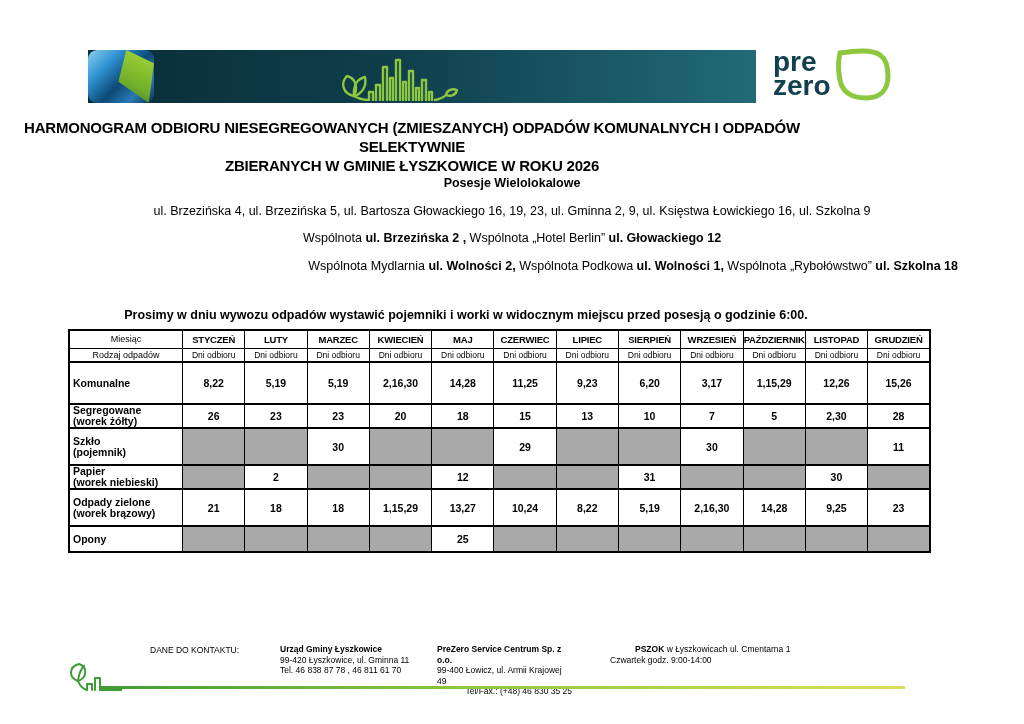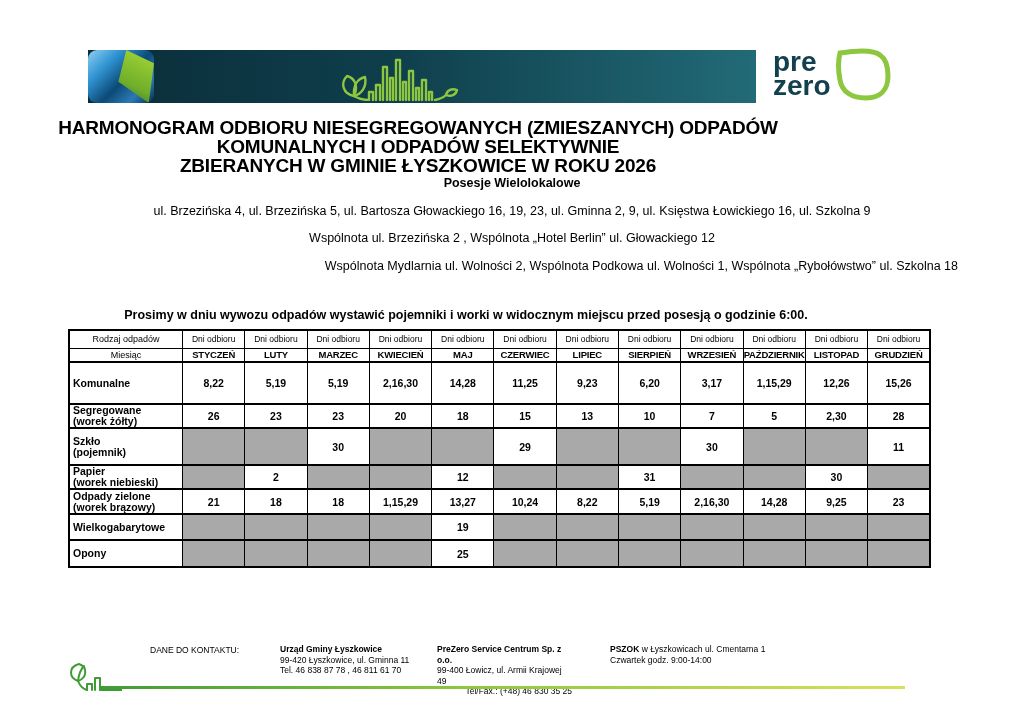--- a/index.html
+++ b/index.html
@@ -18,26 +18,26 @@
   .skyline{position:absolute;left:250px;bottom:2px;}
 
   
   .prezero{left:773px;top:46px;display:flex;align-items:flex-start;}
   .pz-text{font-weight:bold;font-size:28px;line-height:24px;letter-spacing:0px;
            color:var(--logo-teal,#13404d);padding-top:4px;}
   .pz-leaf{margin-left:-2px;}
 
   
   .title{left:0;top:118px;width:824px;text-align:center;font-weight:bold;
-         font-size:19px;line-height:19px;letter-spacing:-0.2px;padding-left:6px;}
+         font-size:15px;line-height:19px;letter-spacing:-0.2px;}
   .posesje{left:0;top:176px;width:1024px;text-align:center;font-weight:bold;font-size:12.5px;}
   .addr1{left:0;top:204px;width:1024px;text-align:center;font-weight:normal;font-size:12.5px;}
   .addr2{left:0;top:231px;width:1024px;text-align:center;font-size:12.5px;}
   .addr3{left:18px;top:259px;width:940px;text-align:right;font-size:12.5px;}
-  .addr2 .b,.addr3 .b{font-weight:normal;margin-top:28px;}
+  .addr2 .b,.addr3 .b{font-weight:bold;margin-top:28px;}
   .notice{left:0;top:308px;width:932px;text-align:center;font-weight:bold;font-size:12.5px;}
 
   
   .sched{left:68px;top:329px;width:863px;border-collapse:collapse;table-layout:fixed;
          font-size:10.5px;}
   .sched th,.sched td{border:1px solid #000;padding:0;text-align:center;vertical-align:middle;overflow:hidden;}
   .sched{border:2px solid #000;}
   .sched tbody th,.sched tbody td{border-top-width:2px;border-bottom-width:2px;}
   .sched .c-first{width:112px;}
   .sched thead tr:nth-child(1){height:18px;}
@@ -45,33 +45,33 @@
   .sched .small{font-weight:normal;font-size:9px;}
   .sched .month{font-weight:bold;font-size:9.5px;letter-spacing:-0.2px;}
   .sched .dni{font-weight:normal;font-size:8.5px;}
   .sched tbody td{font-weight:bold;}
   .sched tbody td.gray{background:var(--cell-gray,#a9a9a9);}
   .sched .rowlabel{text-align:left;font-weight:bold;padding-left:3px;font-size:10.5px;line-height:11px;background:#fff;}
   #sched-body tr:nth-child(1){height:42px;}
   #sched-body tr:nth-child(2){height:24px;}
   #sched-body tr:nth-child(3){height:37px;}
   #sched-body tr:nth-child(4){height:24px;}
-  #sched-body tr:nth-child(5){height:25px;}
+  #sched-body tr:nth-child(5){height:37px;}
   #sched-body tr:nth-child(6){height:26px;}
   #sched-body tr:nth-child(7){height:27px;}
 
   
   .f-label{left:150px;top:645px;font-size:8.5px;}
   .f-col{top:644px;font-size:8.5px;line-height:10.5px;}
   .f-col .name{font-weight:bold;}
   .f-office{left:280px;}
   .f-company{left:437px;width:135px;}
   .f-company .tel{text-align:right;}
   .f-pszok{left:610px;}
-  .f-pszok .name{display:inline;}
+  .f-pszok .name{display:inline;margin-left:25px;}
   .footer-icon{left:66px;top:660px;}
   .rule{left:99px;top:686px;width:806px;height:2.5px;
         background:linear-gradient(90deg,var(--rule-green,#3f9c35) 0%,var(--lime,#8dc63f) 45%,var(--rule-yellow-green,#d8e05a) 100%);}
 </style>
 </head>
 <body>
 
 <div class="abs banner">
   <div class="gem">
     <div class="gem-leaf"></div>
@@ -112,50 +112,50 @@
 
 <div class="abs posesje">Posesje  Wielolokalowe</div>
 <div class="abs addr1">ul. Brzezińska 4, ul. Brzezińska 5, ul. Bartosza Głowackiego 16, 19, 23, ul. Gminna 2, 9, ul. Księstwa Łowickiego 16, ul. Szkolna 9</div>
 <div class="abs addr2"><span>Wspólnota </span><span class="b">ul. Brzezińska 2 ,</span><span> Wspólnota „Hotel Berlin” </span><span class="b">ul. Głowackiego 12</span></div>
 <div class="abs addr3"><span>Wspólnota Mydlarnia </span><span class="b">ul. Wolności 2,</span><span> Wspólnota Podkowa </span><span class="b">ul. Wolności 1,</span><span> Wspólnota „Rybołówstwo” </span><span class="b">ul. Szkolna 18</span></div>
 
 <div class="abs notice">Prosimy w dniu wywozu odpadów wystawić pojemniki i worki w widocznym miejscu przed posesją o godzinie 6:00.</div>
 
 <table class="abs sched">
   <thead>
-    <tr id="dni-row">
-      <th class="c-first small">Rodzaj odpadów</th>
-    <td class="dni">Dni odbioru</td>
-        <td class="dni">Dni odbioru</td>
-        <td class="dni">Dni odbioru</td>
-        <td class="dni">Dni odbioru</td>
-        <td class="dni">Dni odbioru</td>
-        <td class="dni">Dni odbioru</td>
-        <td class="dni">Dni odbioru</td>
-        <td class="dni">Dni odbioru</td>
-        <td class="dni">Dni odbioru</td>
-        <td class="dni">Dni odbioru</td>
-        <td class="dni">Dni odbioru</td>
-        <td class="dni">Dni odbioru</td>
-      </tr>
     <tr id="months-row">
       <th class="c-first small">Miesiąc</th>
     <th class="month">STYCZEŃ</th>
         <th class="month">LUTY</th>
         <th class="month">MARZEC</th>
         <th class="month">KWIECIEŃ</th>
         <th class="month">MAJ</th>
         <th class="month">CZERWIEC</th>
         <th class="month">LIPIEC</th>
         <th class="month">SIERPIEŃ</th>
         <th class="month">WRZESIEŃ</th>
         <th class="month">PAŹDZIERNIK</th>
         <th class="month">LISTOPAD</th>
         <th class="month">GRUDZIEŃ</th>
       </tr>
+    <tr id="dni-row">
+      <th class="c-first small">Rodzaj odpadów</th>
+    <td class="dni">Dni odbioru</td>
+        <td class="dni">Dni odbioru</td>
+        <td class="dni">Dni odbioru</td>
+        <td class="dni">Dni odbioru</td>
+        <td class="dni">Dni odbioru</td>
+        <td class="dni">Dni odbioru</td>
+        <td class="dni">Dni odbioru</td>
+        <td class="dni">Dni odbioru</td>
+        <td class="dni">Dni odbioru</td>
+        <td class="dni">Dni odbioru</td>
+        <td class="dni">Dni odbioru</td>
+        <td class="dni">Dni odbioru</td>
+      </tr>
   </thead>
   <tbody id="sched-body">
       <tr>
         <th class="rowlabel">
           <div>Komunalne</div>
         </th>
         <td>8,22</td>
         <td>5,19</td>
         <td>5,19</td>
         <td>2,16,30</td>
@@ -235,37 +235,20 @@
         <td>10,24</td>
         <td>8,22</td>
         <td>5,19</td>
         <td>2,16,30</td>
         <td>14,28</td>
         <td>9,25</td>
         <td>23</td>
       </tr>
       <tr>
         <th class="rowlabel">
-          <div>Wielkogabarytowe</div>
-        </th>
-        <td class="gray"></td>
-        <td class="gray"></td>
-        <td class="gray"></td>
-        <td class="gray"></td>
-        <td>19</td>
-        <td class="gray"></td>
-        <td class="gray"></td>
-        <td class="gray"></td>
-        <td class="gray"></td>
-        <td class="gray"></td>
-        <td class="gray"></td>
-        <td class="gray"></td>
-      </tr>
-      <tr>
-        <th class="rowlabel">
           <div>Opony</div>
         </th>
         <td class="gray"></td>
         <td class="gray"></td>
         <td class="gray"></td>
         <td class="gray"></td>
         <td>25</td>
         <td class="gray"></td>
         <td class="gray"></td>
         <td class="gray"></td>

